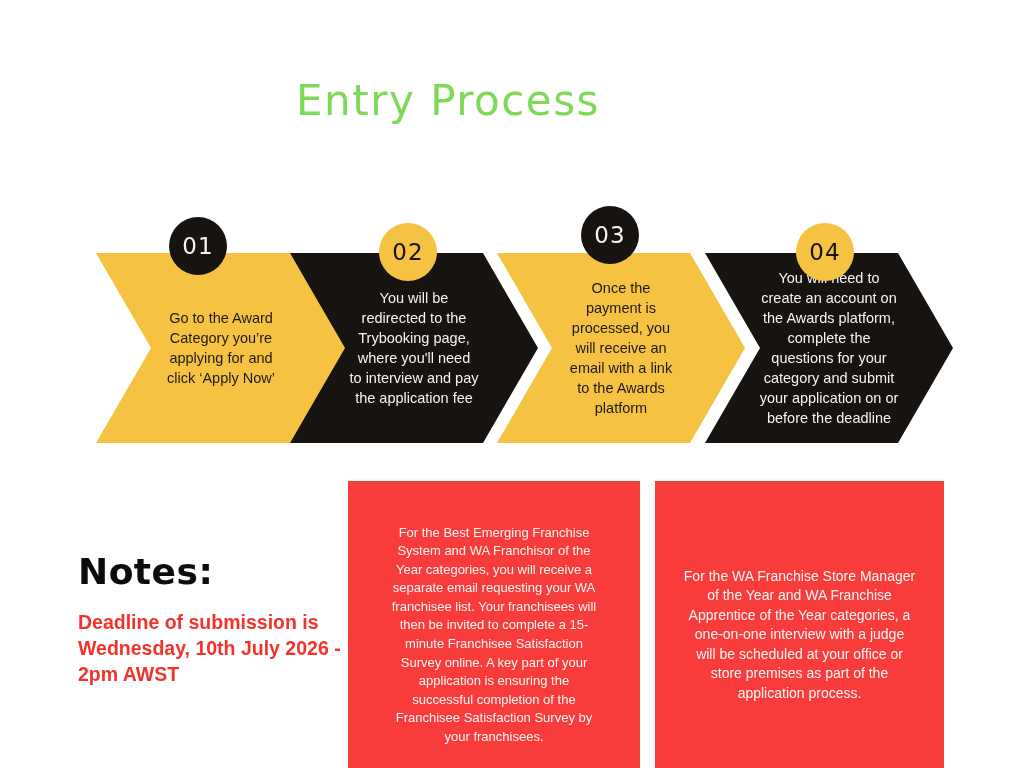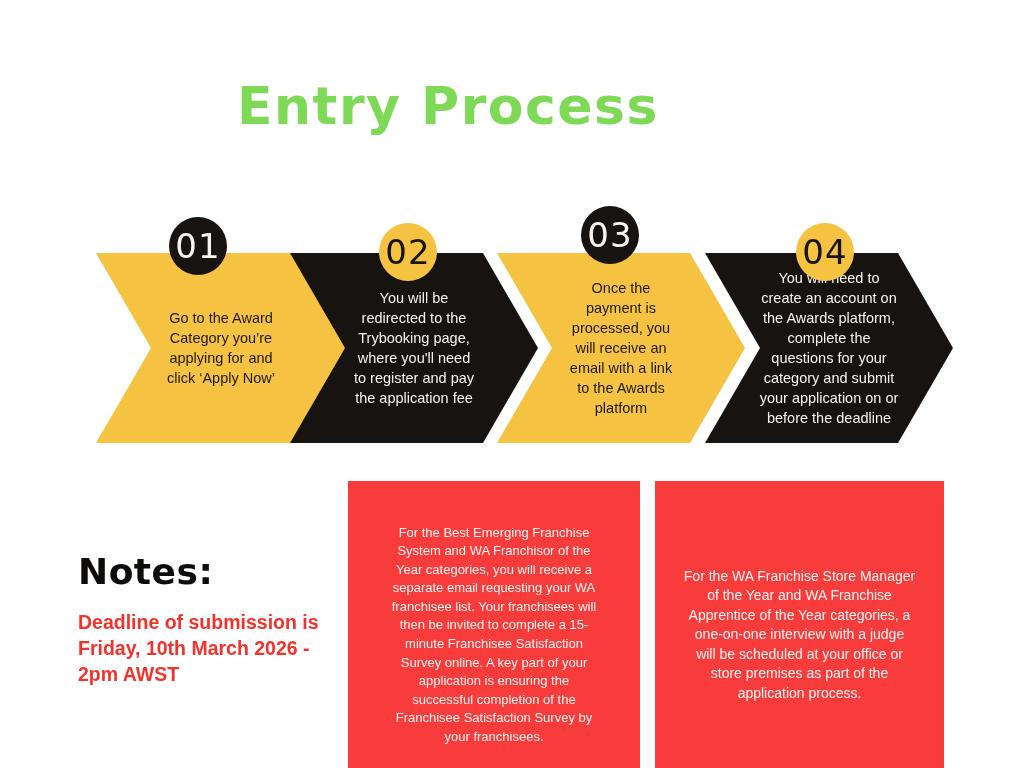--- a/index.html
+++ b/index.html
@@ -10,41 +10,41 @@
   html,body{width:1024px;height:768px;}
   body{
     position:relative;width:1024px;height:768px;overflow:hidden;
     background:var(--paper);
     font-family:"Liberation Sans", sans-serif;
   }
   .title{
     position:absolute;left:0;top:76px;width:896px;
     text-align:center;
     font-family:"DejaVu Sans", sans-serif;
-    font-size:52px;font-weight:700;letter-spacing:1.5px;
+    font-size:42px;font-weight:400;letter-spacing:1.5px;
     color:var(--green);
   }
   .arrow{
     position:absolute;top:253px;height:190px;
     display:flex;align-items:center;justify-content:center;
     clip-path:polygon(0 0, calc(100% - 55px) 0, 100% 50%, calc(100% - 55px) 100%, 0 100%, 55px 50%);
   }
   .arrow.yellow{background:var(--yellow);}
   .arrow.black{background:var(--ink);}
   .arrow-text{
     width:100%;padding:0 46px;text-align:center;
     font-size:14.5px;line-height:1.38;white-space:pre-line;
   }
   .arrow.yellow .arrow-text{color:#1d1a16;}
   .arrow.black .arrow-text{color:var(--light);}
   .badge{
     position:absolute;width:58px;height:58px;border-radius:50%;
     display:flex;align-items:center;justify-content:center;
     font-family:"DejaVu Sans", sans-serif;
-    font-size:34px;font-weight:500;letter-spacing:1px;z-index:3;
+    font-size:23px;font-weight:500;letter-spacing:1px;z-index:3;
   }
   .badge.dark{background:var(--ink);color:var(--light);}
   .badge.gold{background:var(--yellow);color:var(--ink);}
   .notes-heading{
     position:absolute;left:78px;top:518px;
     font-family:"DejaVu Sans", sans-serif;
     font-size:36px;font-weight:800;color:#0e0c0a;letter-spacing:0.5px;margin-top:33px;
   }
   .deadline{
     position:absolute;left:78px;top:610px;width:270px;
@@ -72,21 +72,21 @@
   <div class="arrow-text">Go to the Award
 Category you’re
 applying for and
 click ‘Apply Now’</div>
 </div>
 <div class="arrow black" style="left:290px;width:248px;">
   <div class="arrow-text">You will be
 redirected to the
 Trybooking page,
 where you'll need
-to register and pay
+to interview and pay
 the application fee</div>
 </div>
 <div class="arrow yellow" style="left:497px;width:248px;">
   <div class="arrow-text">Once the
 payment is
 processed, you
 will receive an
 email with a link
 to the Awards
 platform</div>
@@ -102,21 +102,21 @@
 before the deadline</div>
 </div>
 
 <div class="badge dark" style="left:169px;top:217px;">01</div>
 <div class="badge gold" style="left:379px;top:223px;">02</div>
 <div class="badge dark" style="left:581px;top:206px;">03</div>
 <div class="badge gold" style="left:796px;top:223px;">04</div>
 
 <div class="notes-heading">Notes:</div>
 <div class="deadline">Deadline of submission is
-Friday, 10th March 2026 -
+Wednesday, 10th July 2026 -
 2pm AWST</div>
 
 <div class="note-box note-box-1">
   <div class="note-text">For the Best Emerging Franchise
 System and WA Franchisor of the
 Year categories, you will receive a
 separate email requesting your WA
 franchisee list. Your franchisees will
 then be invited to complete a 15-
 minute Franchisee Satisfaction

